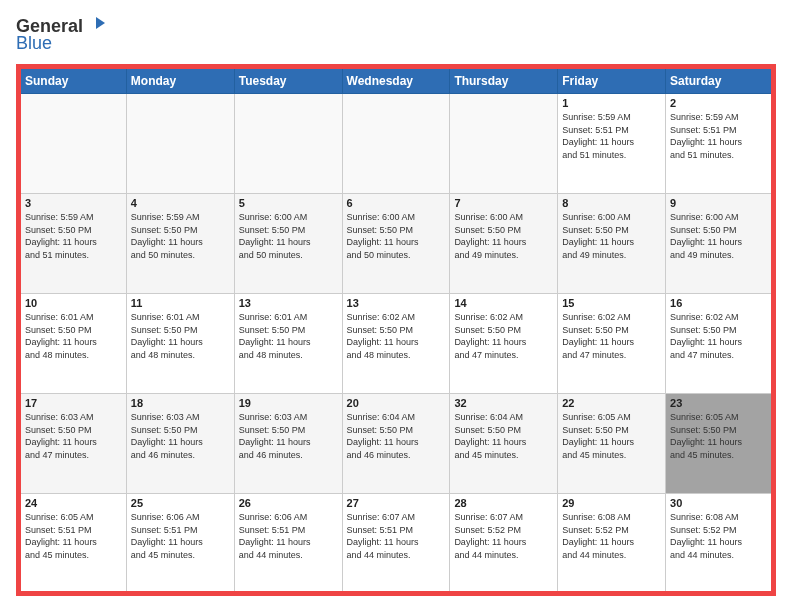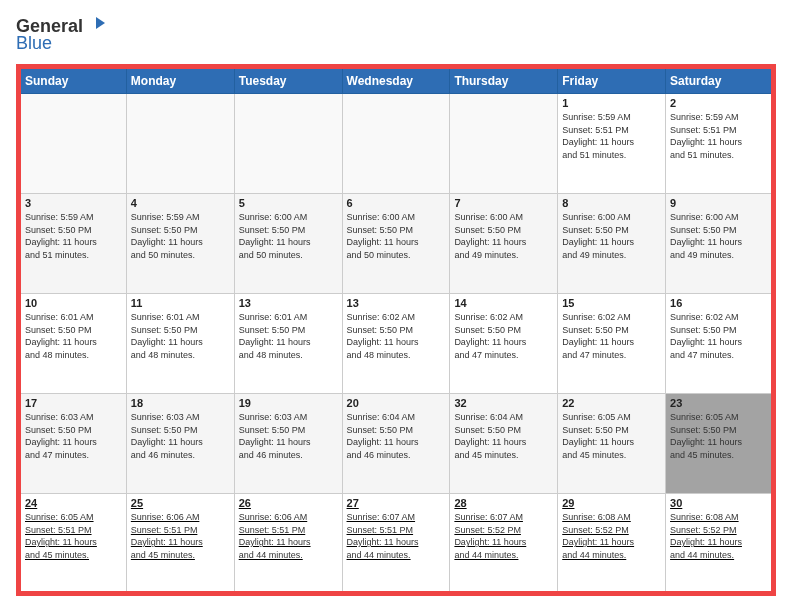--- a/index.html
+++ b/index.html
@@ -292,21 +292,21 @@
 and 45 minutes.</div>
           </td>
           <td style="background: #a3a3a3;">
             <span class="day-num">23</span>
             <div class="day-info" style="white-space: pre-line;">Sunrise: 6:05 AM
 Sunset: 5:50 PM
 Daylight: 11 hours
 and 45 minutes.</div>
           </td>
         </tr>
-        <tr style="background: rgb(255, 255, 255); text-decoration: underline;">
+        <tr style="background: rgb(255, 255, 255);">
           <td>
             <span class="day-num">24</span>
             <div class="day-info" style="white-space: pre-line;">Sunrise: 6:05 AM
 Sunset: 5:51 PM
 Daylight: 11 hours
 and 45 minutes.</div>
           </td>
           <td>
             <span class="day-num">25</span>
             <div class="day-info" style="white-space: pre-line;">Sunrise: 6:06 AM

